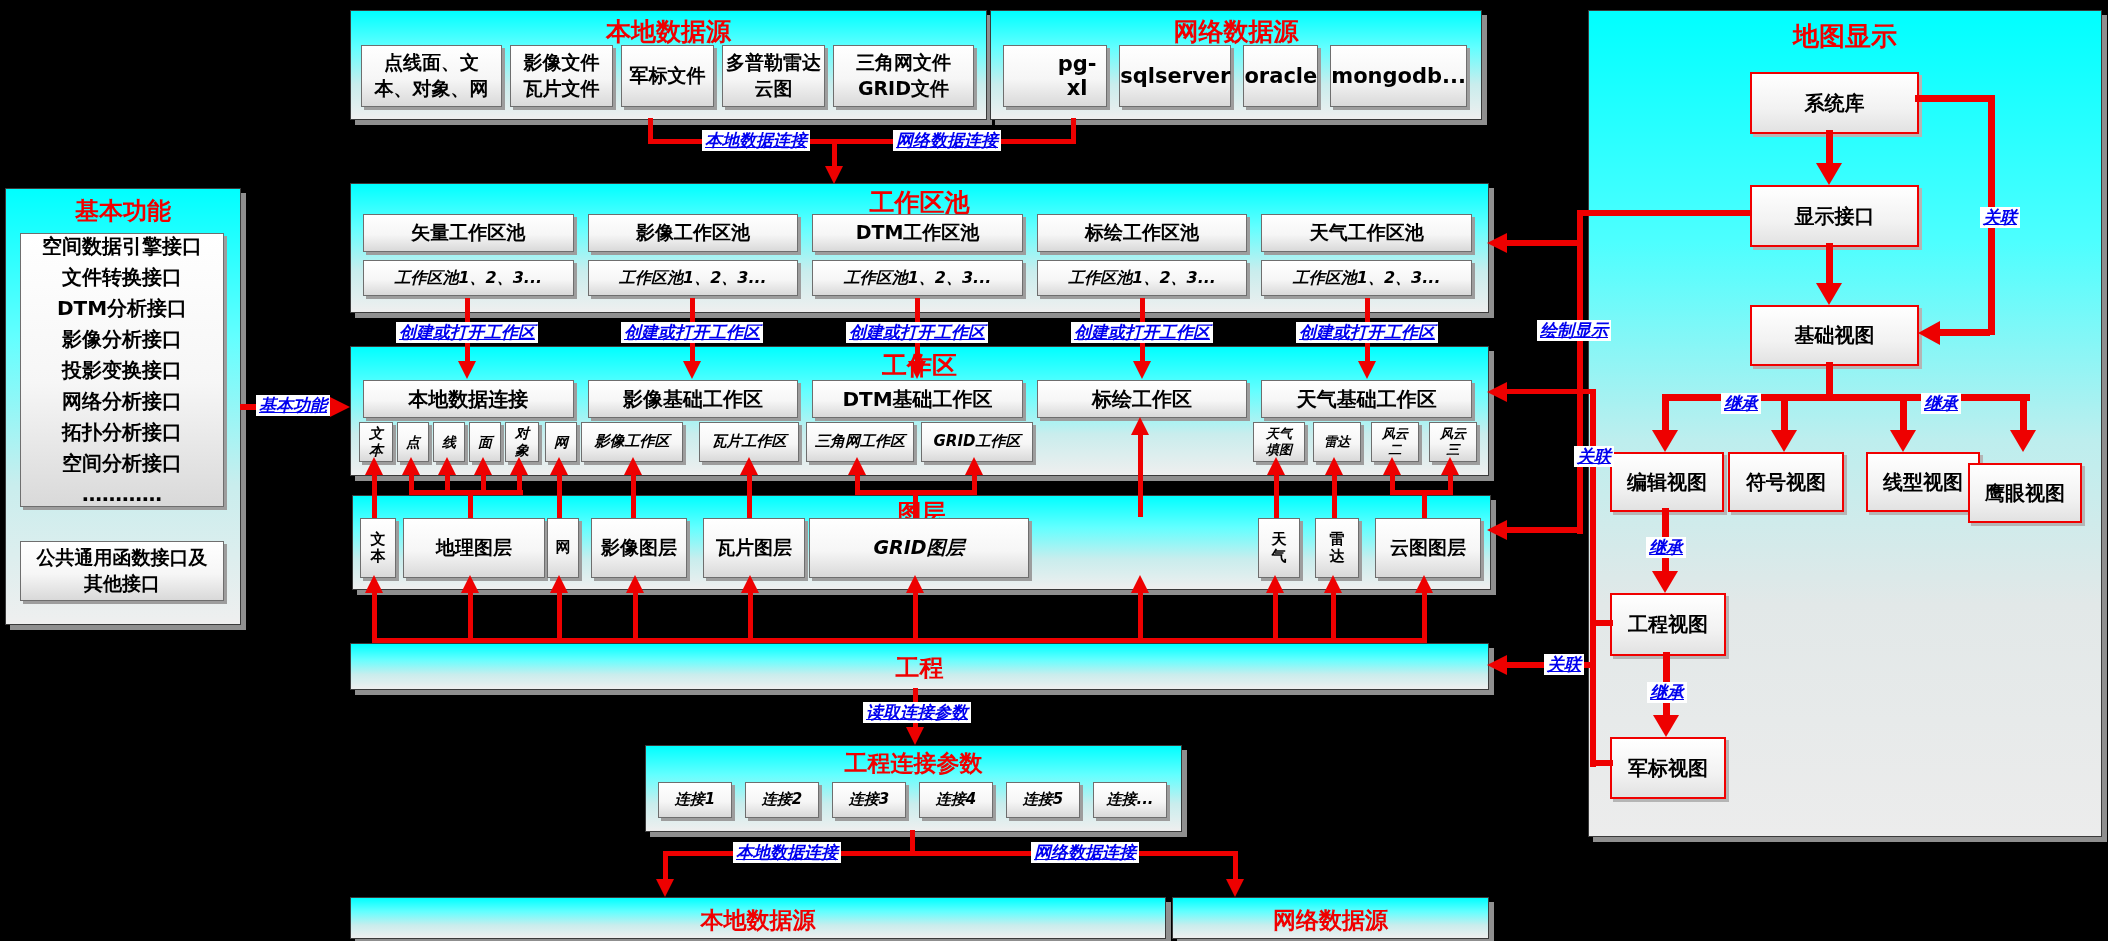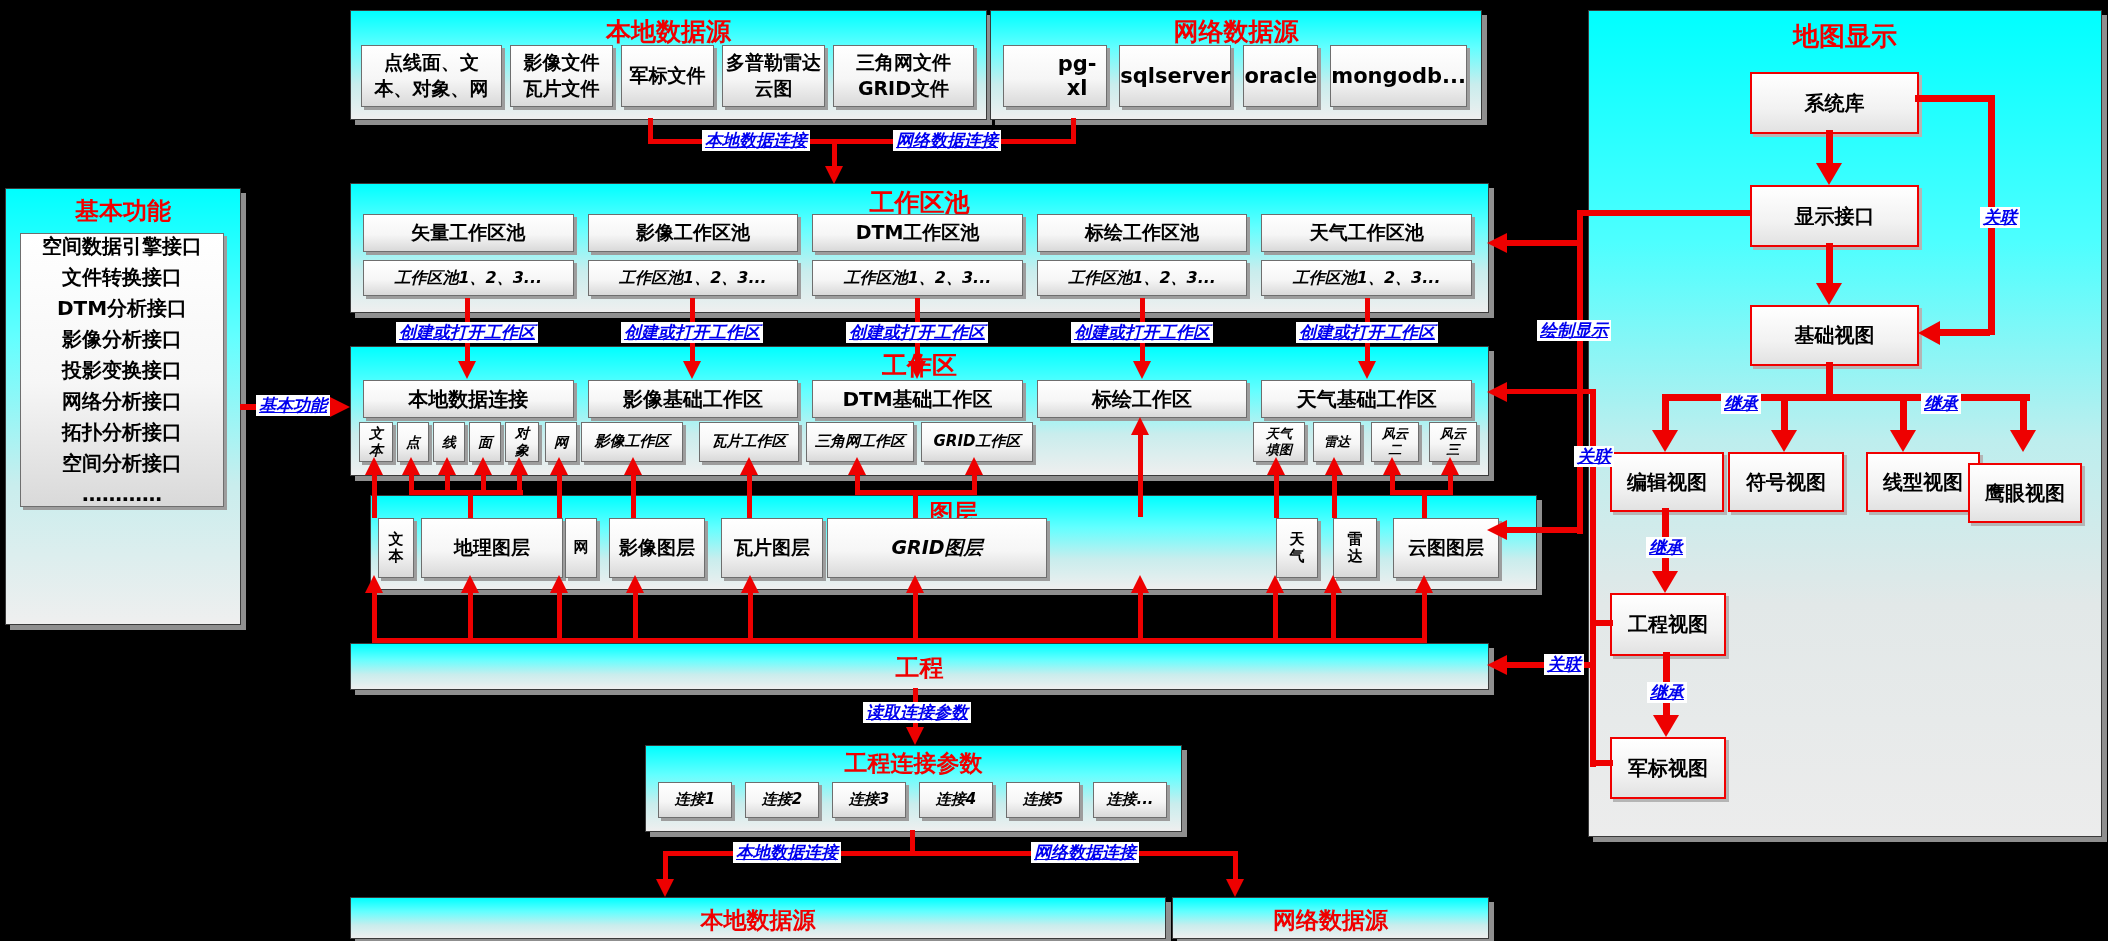--- a/index.html
+++ b/index.html
@@ -74,20 +74,22 @@
     <div class="bar-title" style="top:6px;font-size:24px;">基本功能</div>
     <div class="node fs20 abs" style="left:14px;top:44px;width:202px;height:272px;line-height:1.55;">空间数据引擎接口
 文件转换接口
 DTM分析接口
 影像分析接口
 投影变换接口
 网络分析接口
 拓扑分析接口
 空间分析接口
 …………</div>
+    <div class="node fs19 abs" style="left:14px;top:352px;width:202px;height:58px;">公共通用函数接口及
+其他接口</div>
   </div>
 
   <div class="bar" style="left:350px;top:183px;width:1137px;height:128px;">
     <div class="bar-title" style="top:2px;font-size:25px;">工作区池</div>
     <div class="flexrow" style="left:12px;right:16px;top:30px;height:38px;gap:14px;">
       <div class="node fs19">矢量工作区池</div>
       <div class="node fs19">影像工作区池</div>
       <div class="node fs19">DTM工作区池</div>
       <div class="node fs19">标绘工作区池</div>
       <div class="node fs19">天气工作区池</div>
@@ -124,21 +126,21 @@
     <div class="node it fs15 abs" style="left:570px;top:75px;width:110px;height:38px;">GRID工作区</div>
     <div class="node it fs13 abs" style="left:902px;top:75px;width:50px;height:38px;">天气
 填图</div>
     <div class="node it fs13 abs" style="left:962px;top:75px;width:46px;height:38px;">雷达</div>
     <div class="node it fs13 abs" style="left:1020px;top:75px;width:46px;height:38px;">风云
 二</div>
     <div class="node it fs13 abs" style="left:1078px;top:75px;width:46px;height:38px;">风云
 三</div>
   </div>
 
-  <div class="bar" style="left:370px;top:495px;width:1137px;height:93px;padding-left:28px;">
+  <div class="bar" style="left:352px;top:495px;width:1137px;height:93px;">
     <div class="bar-title" style="top:1px;font-size:24px;">图层</div>
     <div class="node fs15 abs" style="left:7px;top:22px;width:34px;height:58px;">文
 本</div>
     <div class="node fs19 abs" style="left:50px;top:22px;width:140px;height:58px;">地理图层</div>
     <div class="node fs15 abs" style="left:194px;top:22px;width:30px;height:58px;">网</div>
     <div class="node fs19 abs" style="left:238px;top:22px;width:94px;height:58px;">影像图层</div>
     <div class="node fs19 abs" style="left:350px;top:22px;width:100px;height:58px;">瓦片图层</div>
     <div class="node fs19 abs" style="left:456px;top:22px;width:218px;height:58px;font-style:italic;">GRID图层</div>
     <div class="node fs15 abs" style="left:905px;top:22px;width:40px;height:58px;">天
 气</div>

